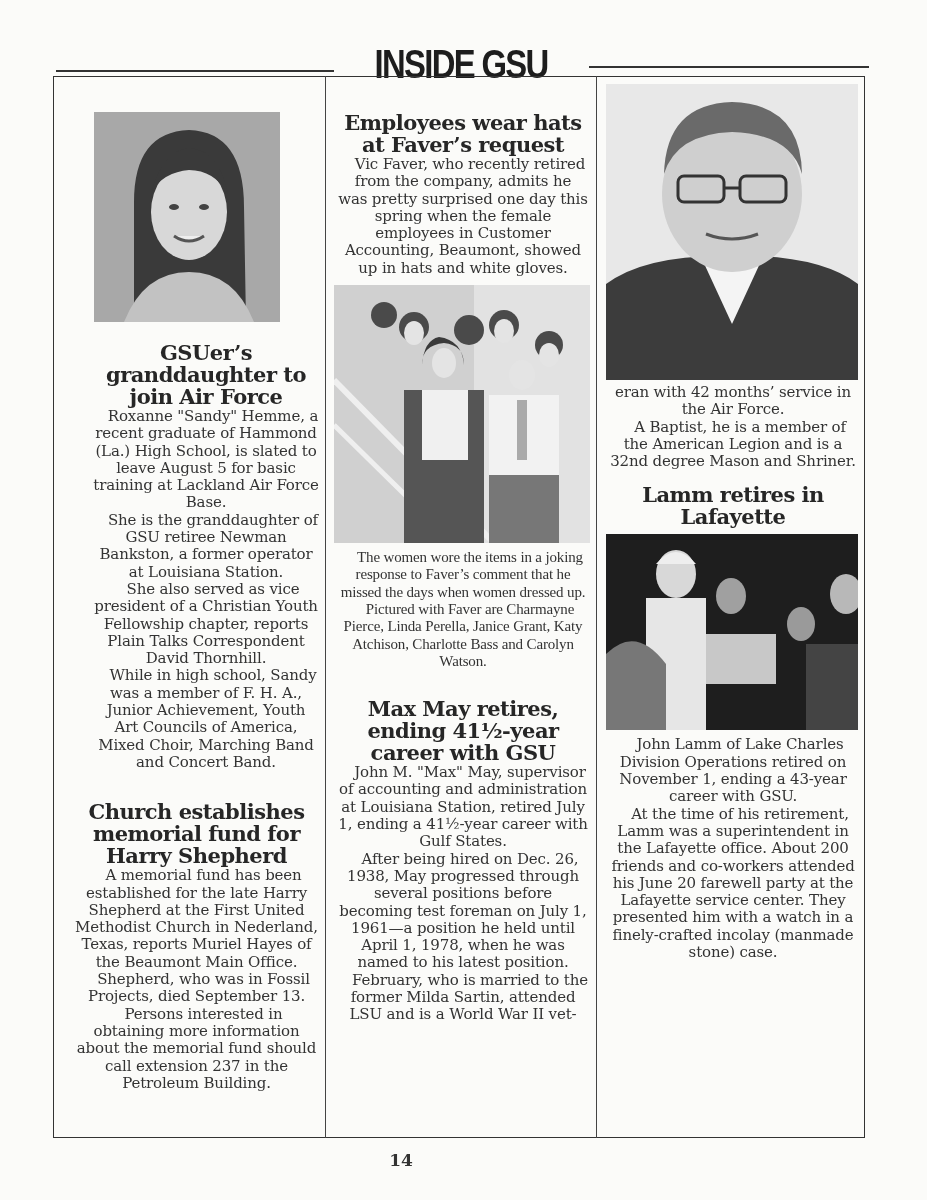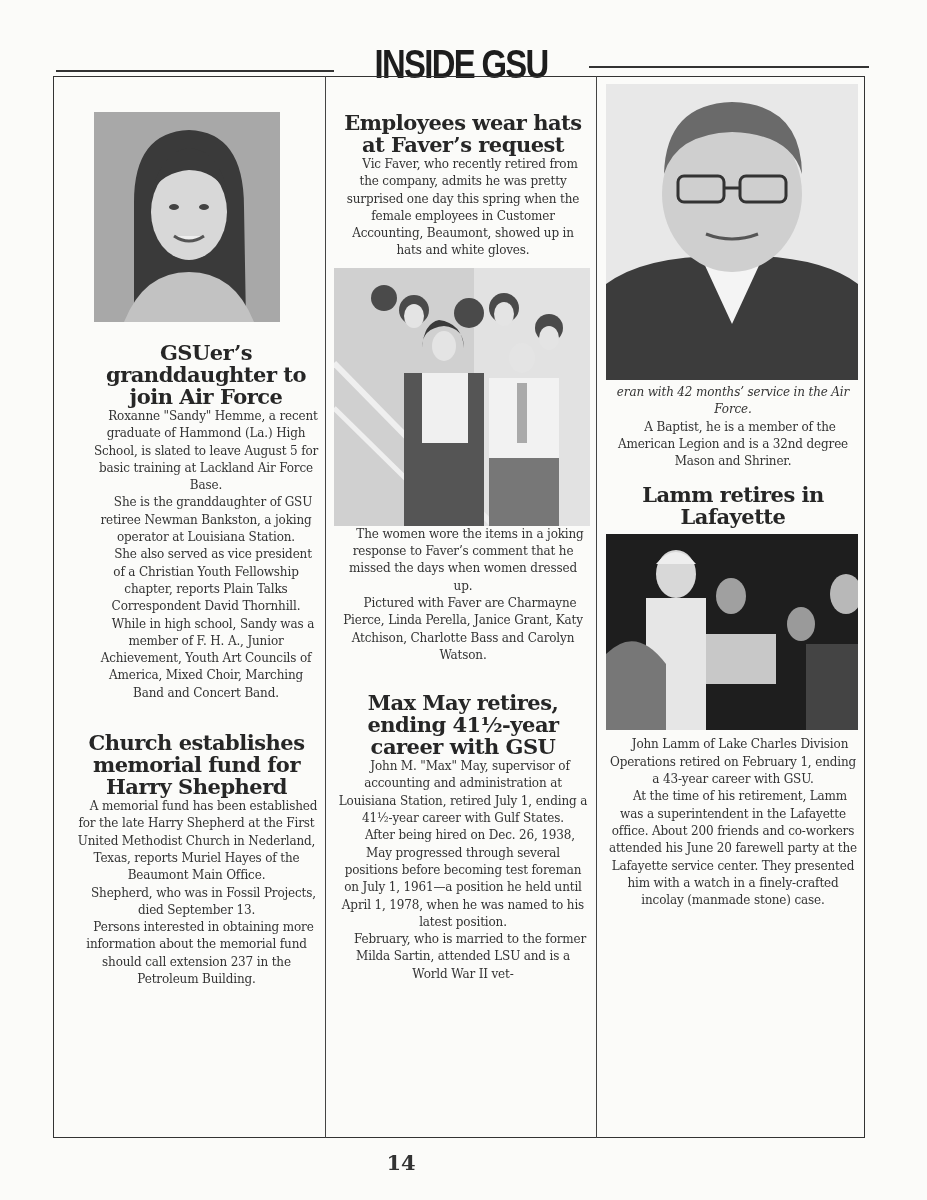--- a/index.html
+++ b/index.html
@@ -32,31 +32,31 @@
     position: absolute; top: 76px; width: 1.3px; height: 1062px; background: #444;
   }
   .col {
     position: absolute; top: 78px; text-align: center;
   }
   h2.headline {
     font-family: "DejaVu Serif", serif; font-weight: bold; font-size: 21px;
     line-height: 22px; margin: 0; color: #262626; letter-spacing: -0.5px;
   }
   .body-text p {
-    margin: 0; font-size: 12px; line-height: 17.3px; text-indent: 14px; color: #333;
+    margin: 0; font-size: 15px; line-height: 17.3px; text-indent: 14px; color: #333;
     letter-spacing: -0.15px;
   }
-  .body-text p.noindent { text-indent: 0; font-style: italic; }
+  .body-text p.noindent { text-indent: 0; }
   .photo {
     position: relative; overflow: hidden;
     background: #9a9a9a;
   }
   .page-number {
     position: absolute; top: 1150px; left: 0; width: 802px; text-align: center;
-    font-weight: bold; font-size: 21px; color: #333;
+    font-weight: bold; font-size: 17px; color: #333;
   }
 </style>
 </head>
 <body>
 
 <div class="masthead">
   <div class="rule-left"></div>
   <div class="title">INSIDE GSU</div>
   <div class="rule-right"></div>
 </div>
@@ -76,21 +76,21 @@
       <ellipse cx="110" cy="95" rx="5" ry="3" fill="#444"></ellipse>
       <path d="M80 124 Q95 134 110 124" stroke="#555" stroke-width="3" fill="#eee"></path>
       <path d="M30 210 Q50 160 95 160 Q140 160 160 210 Z" fill="#c2c2c2"></path>
     </svg>
   </div>
 
   <div style="margin-top:20px;margin-left:19px;">
     <h2 class="headline">GSUer’s granddaughter to join Air Force</h2>
     <div class="body-text">
       <p>Roxanne "Sandy" Hemme, a recent graduate of Hammond (La.) High School, is slated to leave August 5 for basic training at Lackland Air Force Base.</p>
-      <p>She is the granddaughter of GSU retiree Newman Bankston, a joking operator at Louisiana Station.</p>
+      <p>She is the granddaughter of GSU retiree Newman Bankston, a former operator at Louisiana Station.</p>
       <p>She also served as vice president of a Christian Youth Fellowship chapter, reports Plain Talks Correspondent David Thornhill.</p>
       <p>While in high school, Sandy was a member of F. H. A., Junior Achievement, Youth Art Councils of America, Mixed Choir, Marching Band and Concert Band.</p>
     </div>
   </div>
 
   <div style="margin-top:30px;">
     <h2 class="headline">Church establishes memorial fund for Harry Shepherd</h2>
     <div class="body-text">
       <p>A memorial fund has been established for the late Harry Shepherd at the First United Methodist Church in Nederland, Texas, reports Muriel Hayes of the Beaumont Main Office.</p>
       <p>Shepherd, who was in Fossil Projects, died September 13.</p>
@@ -126,21 +126,21 @@
           <ellipse cx="215" cy="70" rx="10" ry="12"></ellipse>
         </g>
         <path d="M105 52 Q90 55 88 80 Q88 60 110 58 Q130 60 130 80 Q128 55 105 52Z" fill="#3a3a3a"></path>
         <rect x="70" y="105" width="80" height="153" fill="#555"></rect>
         <rect x="88" y="105" width="46" height="70" fill="#f0f0f0"></rect>
         <rect x="155" y="110" width="70" height="80" fill="#f2f2f2"></rect>
         <rect x="155" y="190" width="70" height="68" fill="#777"></rect>
         <rect x="183" y="115" width="10" height="60" fill="#aaa"></rect>
       </svg>
     </div>
-    <div class="body-text" style="margin-top:0;">
+    <div class="body-text" style="margin-top:6px;font-family:Liberation Serif, serif;">
       <p>The women wore the items in a joking response to Faver’s comment that he missed the days when women dressed up.</p>
       <p>Pictured with Faver are Charmayne Pierce, Linda Perella, Janice Grant, Katy Atchison, Charlotte Bass and Carolyn Watson.</p>
     </div>
   </div>
 
   <div style="margin-top:28px;">
     <h2 class="headline">Max May retires, ending 41½-year career with GSU</h2>
     <div class="body-text">
       <p>John M. "Max" May, supervisor of accounting and administration at Louisiana Station, retired July 1, ending a 41½-year career with Gulf States.</p>
       <p>After being hired on Dec. 26, 1938, May progressed through several positions before becoming test foreman on July 1, 1961—a position he held until April 1, 1978, when he was named to his latest position.</p>
@@ -178,19 +178,19 @@
         <rect x="40" y="64" width="60" height="132" fill="#e6e6e6"></rect>
         <ellipse cx="125" cy="62" rx="15" ry="18" fill="#a0a0a0"></ellipse>
         <ellipse cx="240" cy="60" rx="16" ry="20" fill="#b8b8b8"></ellipse>
         <ellipse cx="195" cy="90" rx="14" ry="17" fill="#9a9a9a"></ellipse>
         <rect x="100" y="100" width="70" height="50" fill="#c8c8c8"></rect>
         <path d="M0 120 Q30 90 60 130 L60 196 L0 196 Z" fill="#777"></path>
         <rect x="200" y="110" width="52" height="86" fill="#444"></rect>
       </svg>
     </div>
     <div class="body-text" style="margin-top:6px;">
-      <p>John Lamm of Lake Charles Division Operations retired on February 1, ending a 43-year career with GSU.</p>
+      <p>John Lamm of Lake Charles Division Operations retired on November 1, ending a 43-year career with GSU.</p>
       <p>At the time of his retirement, Lamm was a superintendent in the Lafayette office. About 200 friends and co-workers attended his June 20 farewell party at the Lafayette service center. They presented him with a watch in a finely-crafted incolay (manmade stone) case.</p>
     </div>
   </div>
 </div>
 
 <div class="page-number">14</div>
 
 </body></html>

